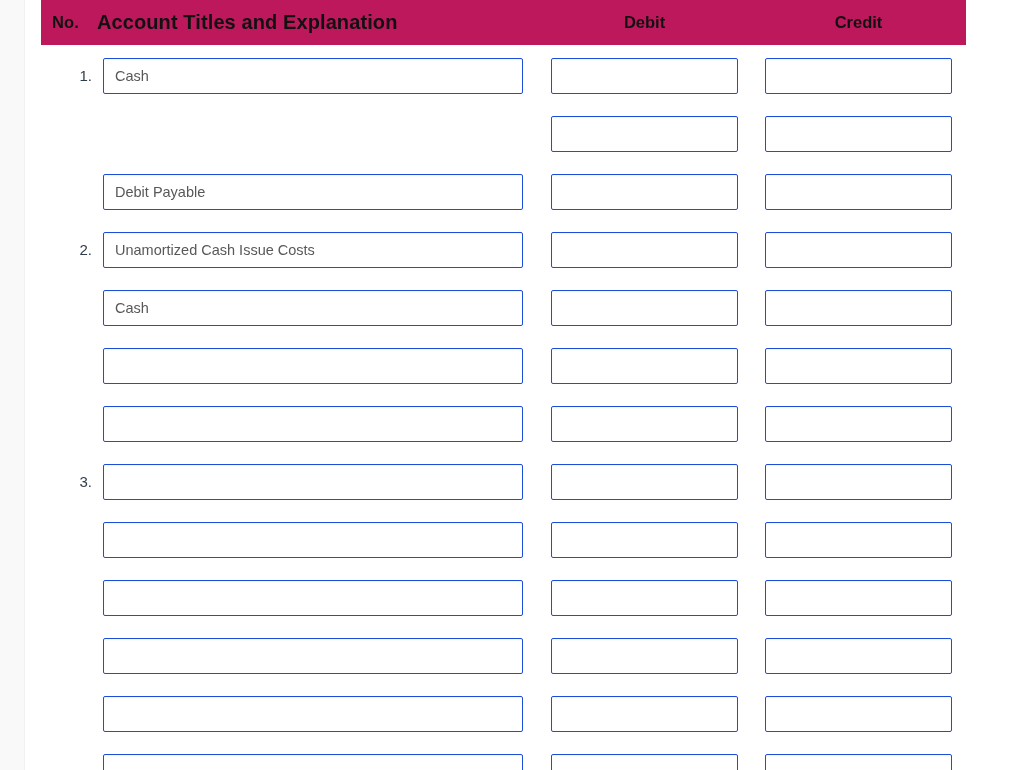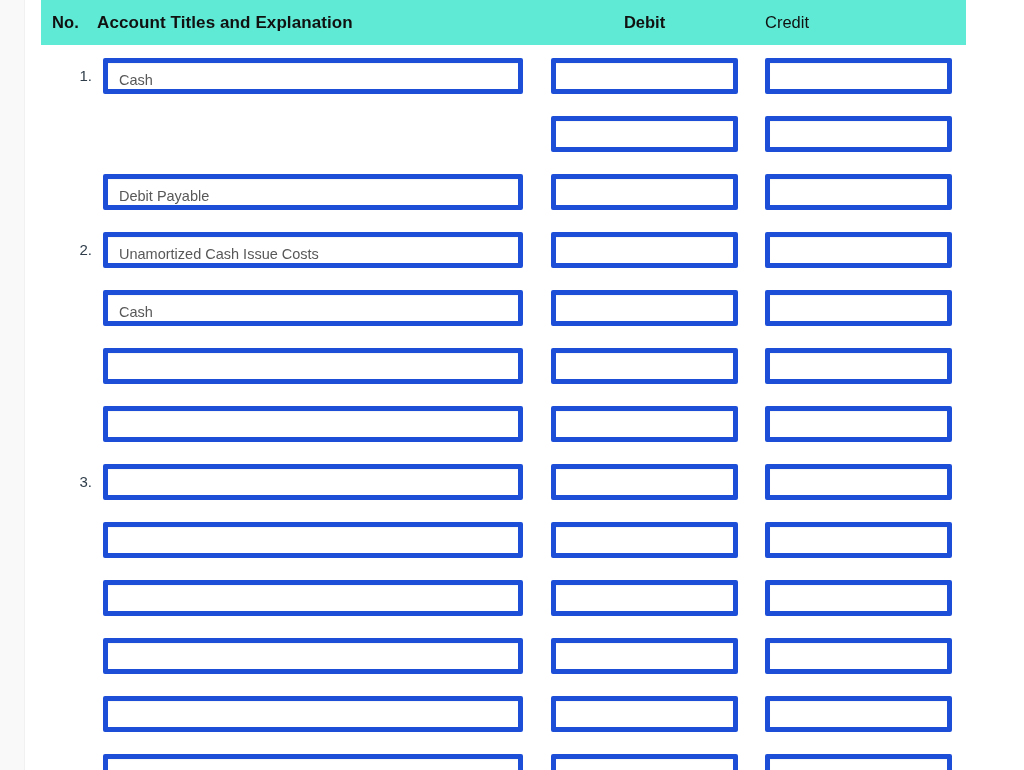--- a/index.html
+++ b/index.html
@@ -42,42 +42,42 @@
     position: absolute;
     left: 41px;
     top: 0;
     width: 925px;
   }
 
   
   .jheader {
     position: relative;
     height: 45px;
-    background: #5eead4;
+    background: #be185d;
     width: 925px;
   }
   .jheader .h-no {
     position: absolute;
     left: 11px;
     top: 0;
     height: 45px;
     line-height: 45px;
     font-size: 16.5px;
     font-weight: bold;
     color: #111111;
     letter-spacing: .1px;
     white-space: nowrap;
   }
   .jheader .h-acct {
     position: absolute;
     left: 56px;
     top: 0;
     height: 45px;
     line-height: 45px;
-    font-size: 17px;
+    font-size: 20px;
     font-weight: bold;
     color: #111111;
     letter-spacing: .1px;
     white-space: nowrap;
   }
   .jheader .h-debit {
     position: absolute;
     left: 510px;
     top: 0;
     width: 187px;
@@ -89,23 +89,23 @@
     color: #111111;
     white-space: nowrap;
   }
   .jheader .h-credit {
     position: absolute;
     left: 724px;
     top: 0;
     width: 187px;
     height: 45px;
     line-height: 45px;
-    text-align: left;
+    text-align: center;
     font-size: 16.5px;
-    font-weight: normal;
+    font-weight: bold;
     color: #111111;
     white-space: nowrap;
   }
 
   
   .jbody {
     position: relative;
     padding-top: 13px;
   }
   .jrow {
@@ -123,21 +123,21 @@
     font-size: 15px;
     color: #2f3d4a;
     white-space: nowrap;
   }
   .cell {
     position: absolute;
     top: 0;
     height: 36px;
     box-sizing: border-box;
     background: #ffffff;
-    border: 5px solid #1d4ed8;
+    border: 1px solid #1d4ed8;
     border-radius: 2px;
     box-shadow: inset 0 1px 1px rgba(0,0,0,0.045);
   }
   .cell.acct {
     left: 62px;
     width: 420px;
   }
   .cell.debit {
     left: 510px;
     width: 187px;

